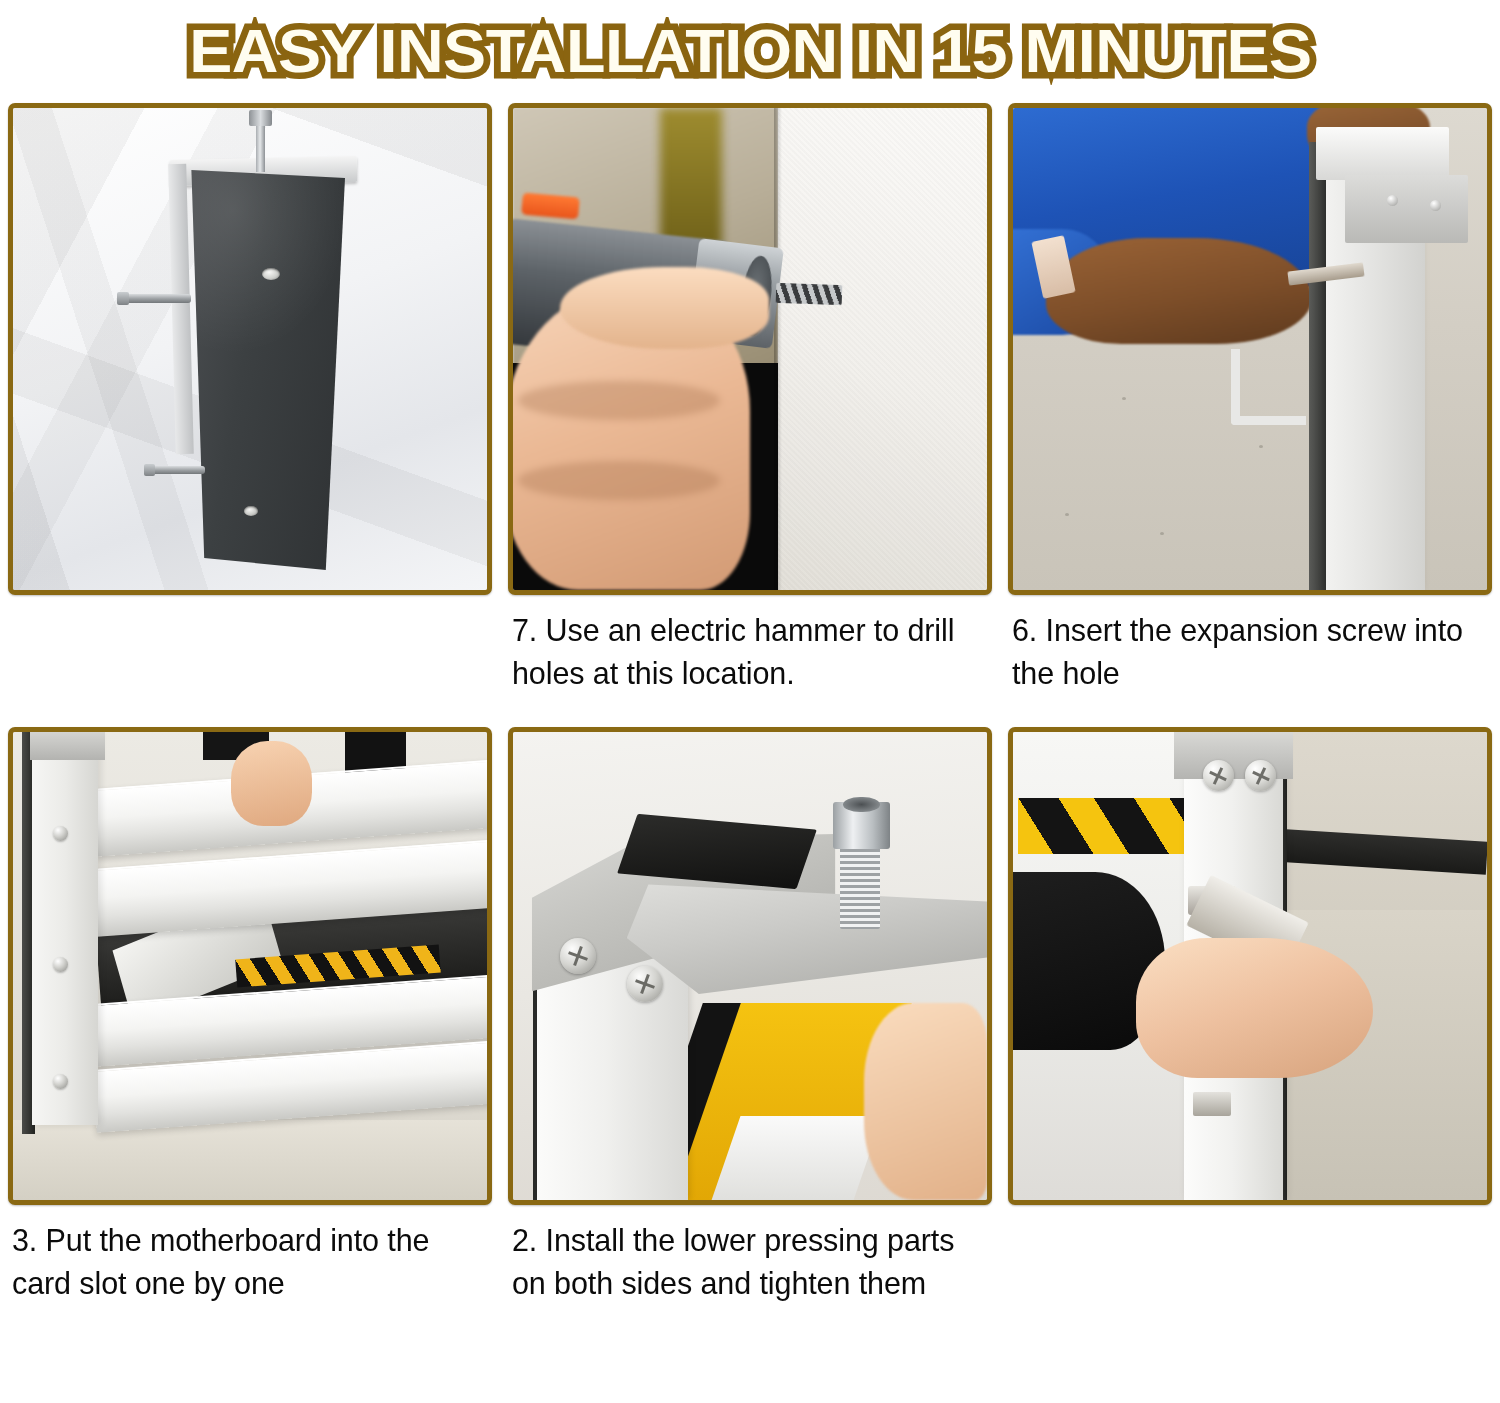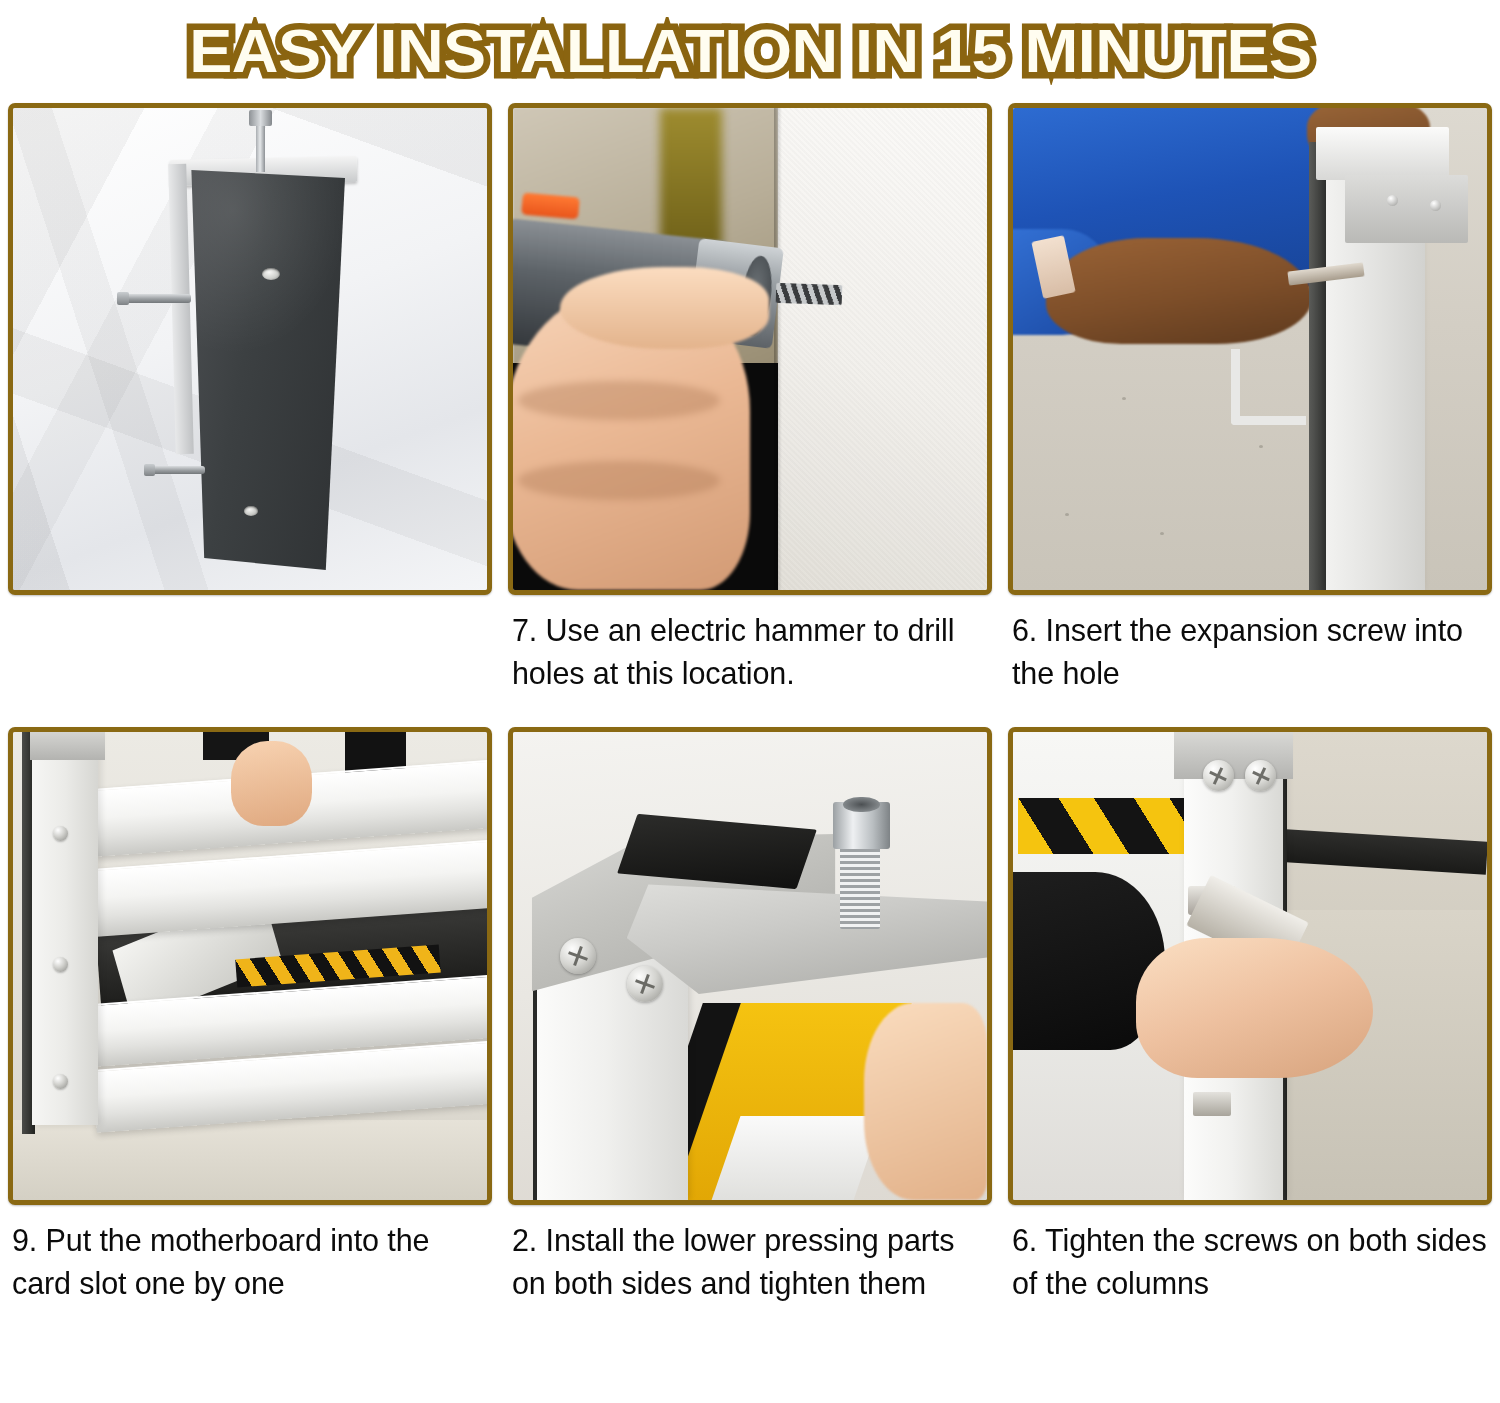--- a/index.html
+++ b/index.html
@@ -626,21 +626,21 @@
         <div class="p4-board p4-b4"></div>
         <div class="p4-hand"></div>
         <div class="p4-postdark"></div>
         <div class="p4-post"></div>
         <div class="p4-postcap"></div>
         <div class="p4-screwdot" style="left:8.5%;top:20%"></div>
         <div class="p4-screwdot" style="left:8.5%;top:48%"></div>
         <div class="p4-screwdot" style="left:8.5%;top:73%"></div>
       </div>
     </div>
-    <div class="caption">9. Put the motherboard into the card slot one by one</div>
+    <div class="caption">3. Put the motherboard into the card slot one by one</div>
   </div>
 
   <div class="step-cell row2">
     <div class="photo-frame">
       <div class="photo">
         <div class="p5-bg"></div>
         <div class="p5-black"></div>
         <div class="p5-yellow"></div>
         <div class="p5-white2"></div>
         <div class="p5-finger"></div>
@@ -672,16 +672,15 @@
         <div class="p6-postcap"></div>
         <div class="p6-screw" style="left:40%;top:6%"></div>
         <div class="p6-screw" style="left:49%;top:6%"></div>
         <div class="p6-sleeve"></div>
         <div class="p6-toolhead"></div>
         <div class="p6-tool"></div>
         <div class="p6-hand"></div>
         <div class="p6-lowbolt"></div>
       </div>
     </div>
-    <div class="caption">6. Tighten the screws on both sides of the columns</div>
   </div>
 
 </div>
 
 </body></html>

